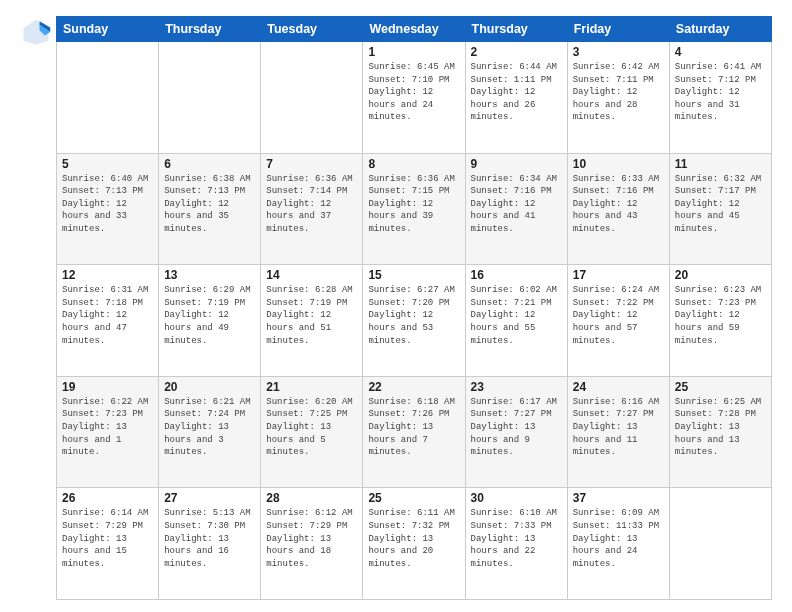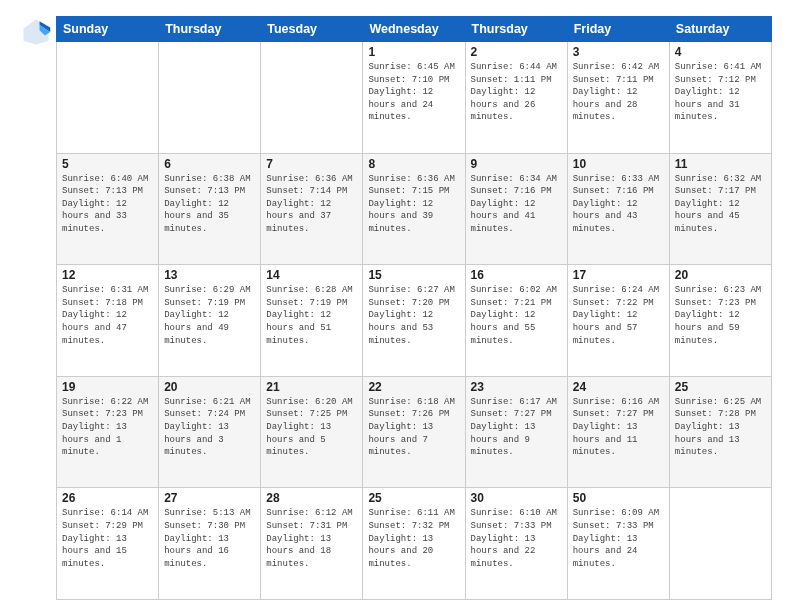--- a/index.html
+++ b/index.html
@@ -330,42 +330,42 @@
           <td>
             <span class="day-num">27</span>
             <div class="day-info">Sunrise: 5:13 AM
 Sunset: 7:30 PM
 Daylight: 13 hours
 and 16 minutes.</div>
           </td>
           <td>
             <span class="day-num">28</span>
             <div class="day-info">Sunrise: 6:12 AM
-Sunset: 7:31 PM
+Sunset: 7:29 PM
 Daylight: 13 hours
 and 18 minutes.</div>
           </td>
           <td>
             <span class="day-num">25</span>
             <div class="day-info">Sunrise: 6:11 AM
 Sunset: 7:32 PM
 Daylight: 13 hours
 and 20 minutes.</div>
           </td>
           <td>
             <span class="day-num">30</span>
             <div class="day-info">Sunrise: 6:10 AM
 Sunset: 7:33 PM
 Daylight: 13 hours
 and 22 minutes.</div>
           </td>
           <td>
-            <span class="day-num">50</span>
+            <span class="day-num">37</span>
             <div class="day-info">Sunrise: 6:09 AM
-Sunset: 7:33 PM
+Sunset: 11:33 PM
 Daylight: 13 hours
 and 24 minutes.</div>
           </td>
           <td class="empty-cell"></td>
         </tr>
       </tbody>
   </table>
 </div>
 
 </body></html>

